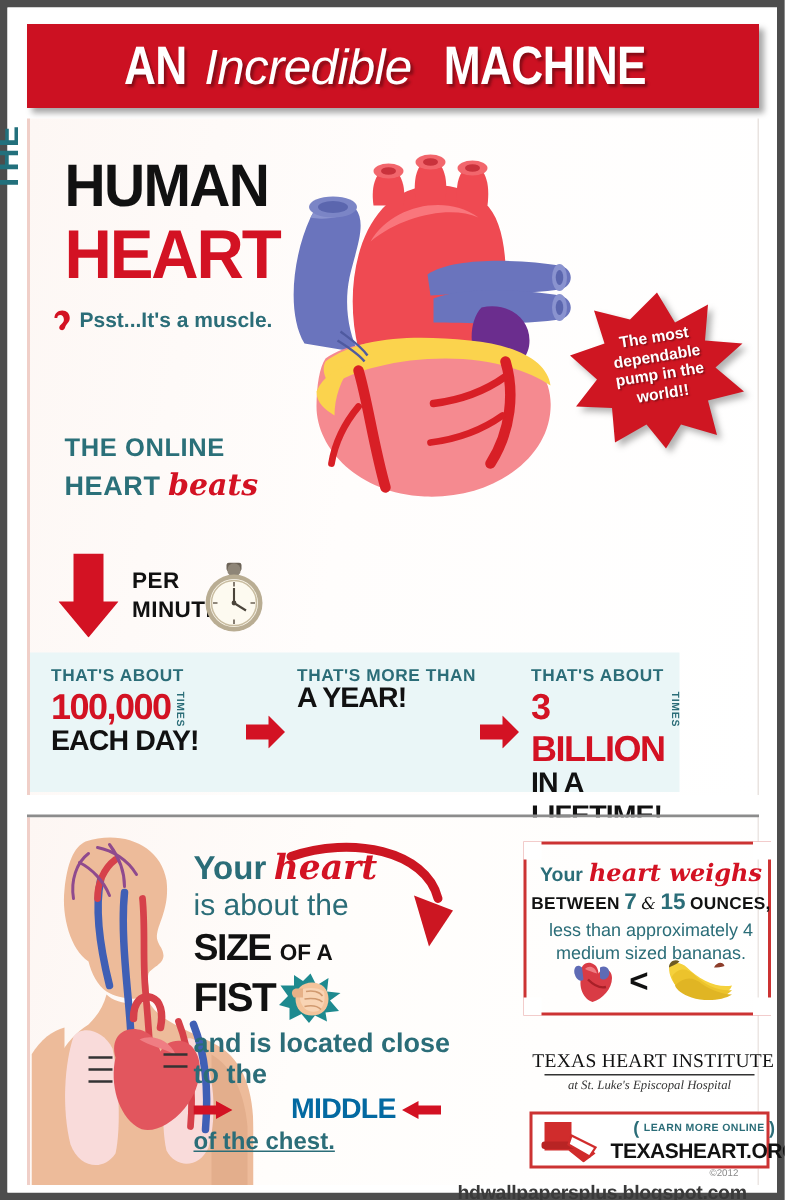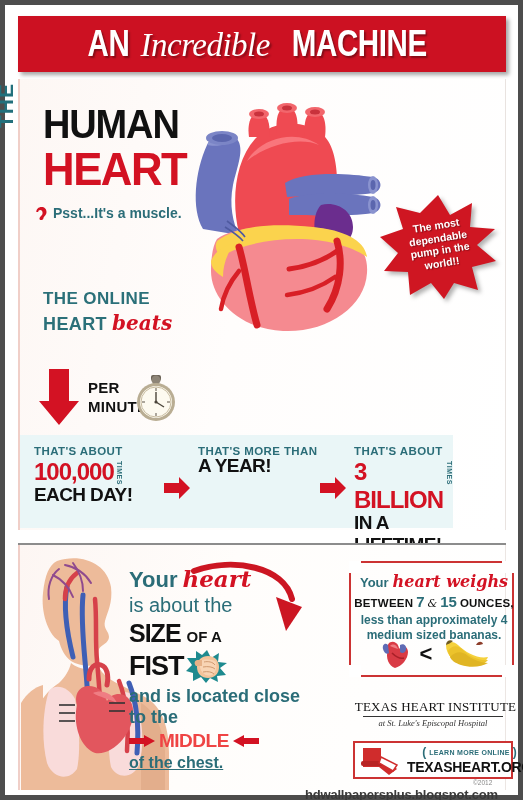--- a/index.html
+++ b/index.html
@@ -27,21 +27,21 @@
     overflow:hidden;
   }
   .banner-txt{
     color:#fff; white-space:nowrap;
     font-size:36px; font-weight:bold; letter-spacing:-.5px;
     text-shadow:2px 2px 2px rgba(0,0,0,.35);
     display:flex; align-items:baseline; gap:7px;
   }
   .ban-a{ font-family:"Liberation Sans", sans-serif; font-weight:bold;
           transform:scaleX(.82); display:inline-block; }
-  .ban-b{ font-family:Liberation Serif, serif; font-style:italic;
+  .ban-b{ font-family:Liberation Sans, sans-serif; font-style:italic;
           font-size:33px; font-weight:normal; }
 
   
   .panel-top{
     position:absolute; left:13px; top:74px; width:488px; height:451px;
     background:linear-gradient(100deg,#fdf7f4 0%,#fffdfc 45%,#ffffff 100%);
     border-left:2px solid #f0cfc8;
     border-right:1px solid #e9e3e0;
   }
   .divider{
@@ -129,40 +129,40 @@
   .fl1 .h{ color:#d31223; font-size:23px; font-family:"DejaVu Serif",serif;
            font-style:italic; font-weight:bold;}
   .fl2{ color:#2b6d78; font-size:20px; font-weight:normal; margin-top:1px;}
   .fl3{ display:flex; align-items:baseline; gap:6px; margin-top:2px;}
   .fl3 .s{ color:#111; font-size:25px; font-weight:bold; letter-spacing:-1px;}
   .fl3 .o{ color:#111; font-size:15px; font-weight:bold;}
   .fl4{ display:flex; align-items:center; gap:2px; margin-top:1px;}
   .fl4 .f{ color:#111; font-size:27px; font-weight:bold; letter-spacing:-1px;}
   .fl5{ color:#2b6d78; font-size:18px; font-weight:bold; line-height:21px; margin-top:3px;}
   .fl6{ display:flex; align-items:center; gap:4px; margin-top:2px;}
-  .fl6 .m{ color:#ef4444; font-size:19px; font-weight:bold; letter-spacing:-.5px;}
+  .fl6 .m{ color:#0369a1; font-size:19px; font-weight:bold; letter-spacing:-.5px;margin-left:35px;}
   .fl7{ color:#2b6d78; font-size:16px; font-weight:bold; margin-top:2px;text-decoration:underline;}
   .curve{ position:absolute; left:185px; top:556px; width:112px; height:78px;}
 
   
   .wbox{
     position:absolute; left:344px; top:556px; width:165px; height:116px;
     border:2px solid #cc3333;
   }
   .wbox .corner{ position:absolute; width:12px; height:12px; background:#fff;}
   .wb-txt{ position:absolute; left:8px; top:9px; width:150px; text-align:center;}
   .wb1{ display:flex; align-items:baseline; justify-content:center; gap:4px;}
   .wb1 .y{ color:#2b6d78; font-size:13px; font-weight:bold;}
   .wb1 .h{ color:#d31223; font-size:16px; font-family:"DejaVu Serif",serif;
            font-style:italic; font-weight:bold;}
   .wb2{ display:flex; align-items:baseline; justify-content:center; gap:3px; margin-top:2px;}
   .wb2 .k{ color:#111; font-size:11.5px; font-weight:bold; letter-spacing:.2px;}
   .wb2 .n{ color:#2b6d78; font-size:15px; font-weight:bold;}
   .wb2 .amp{ color:#111; font-family:"DejaVu Serif",serif; font-style:italic; font-size:11px;}
-  .wb3{ color:#2b6d78; font-size:12px; font-weight:700; line-height:15px; margin-top:3px;}
+  .wb3{ color:#2b6d78; font-size:12px; font-weight:400; line-height:15px; margin-top:3px;}
   .wb-icons{ position:absolute; left:20px; top:76px; width:128px;
              display:flex; align-items:center; justify-content:center; gap:10px;}
   .lt{ color:#111; font-size:22px; font-weight:bold;}
 
   
   .logo{ position:absolute; left:352px; top:694px; width:152px; text-align:center;}
   .logo-row{ display:flex; justify-content:center; gap:5px;}
   .logo-name{ font-family:"Liberation Serif", serif; color:#111;
               font-size:13px; letter-spacing:.2px; white-space:nowrap;}
   .logo-rule{ height:1px; background:#333; margin:1px 6px 0;}

